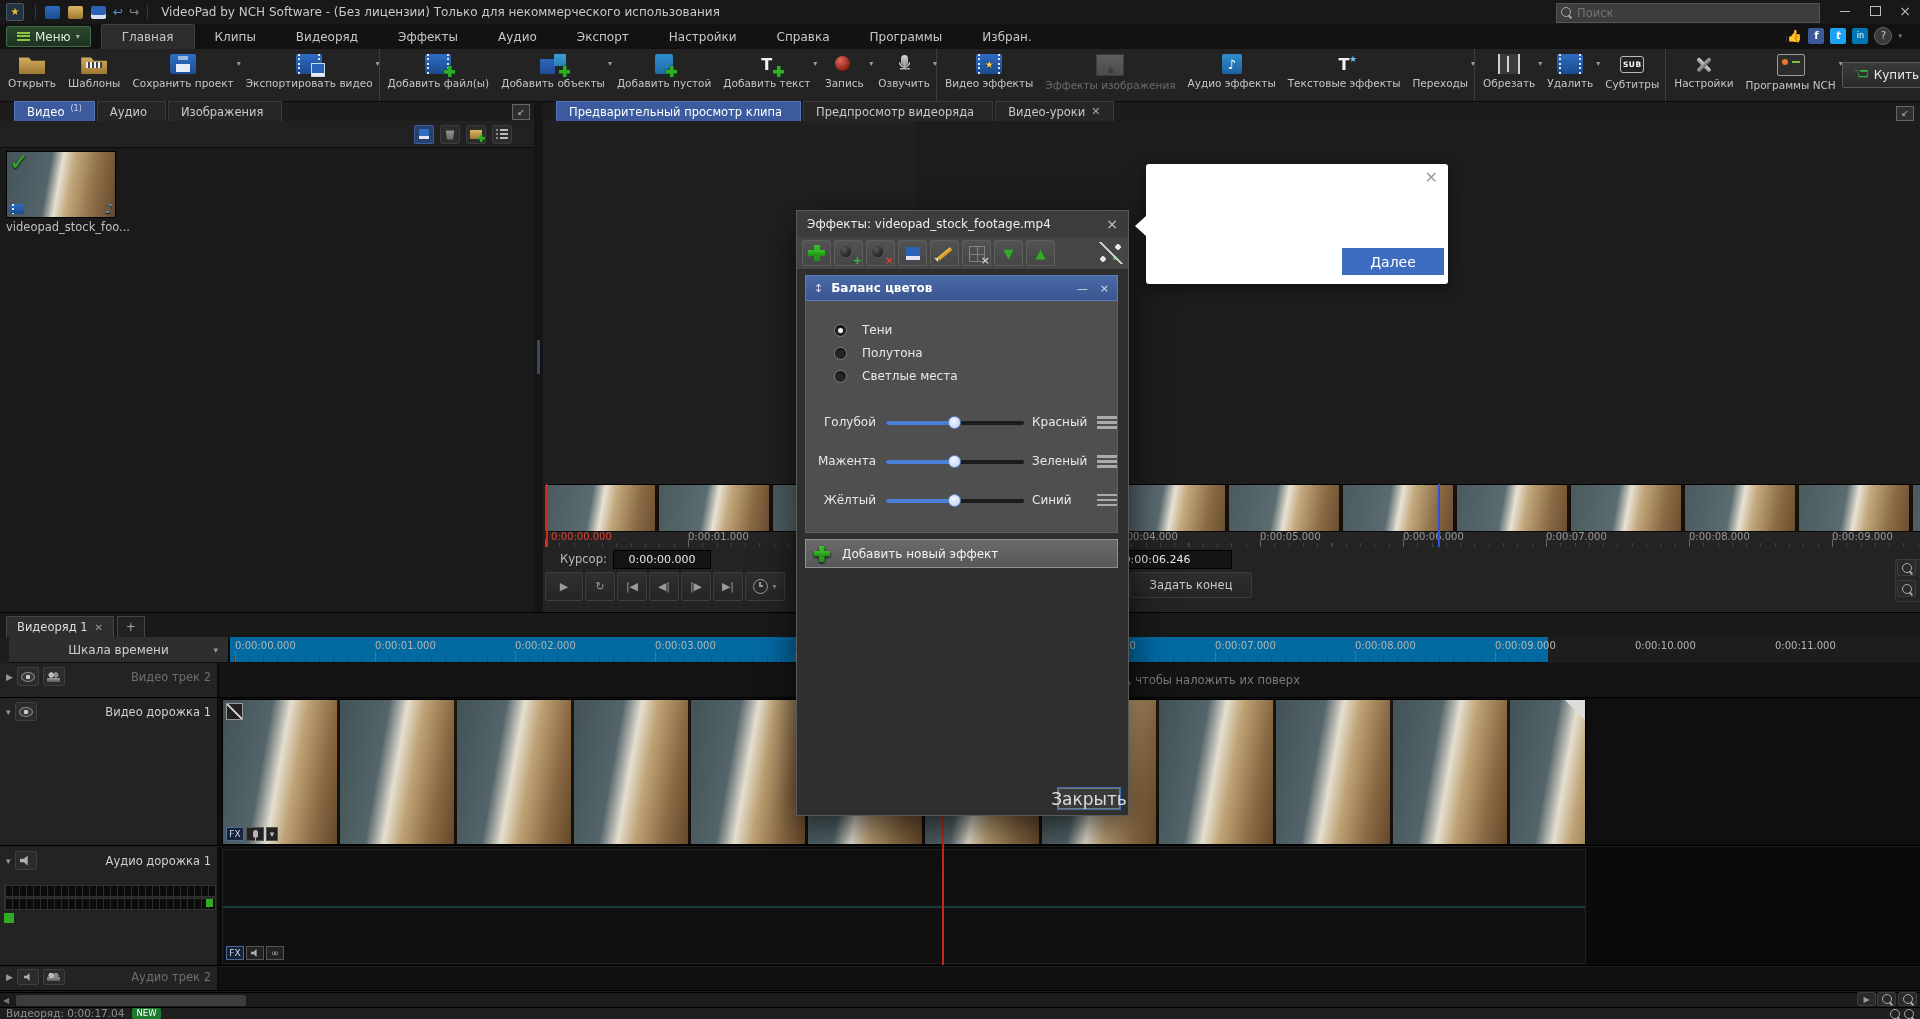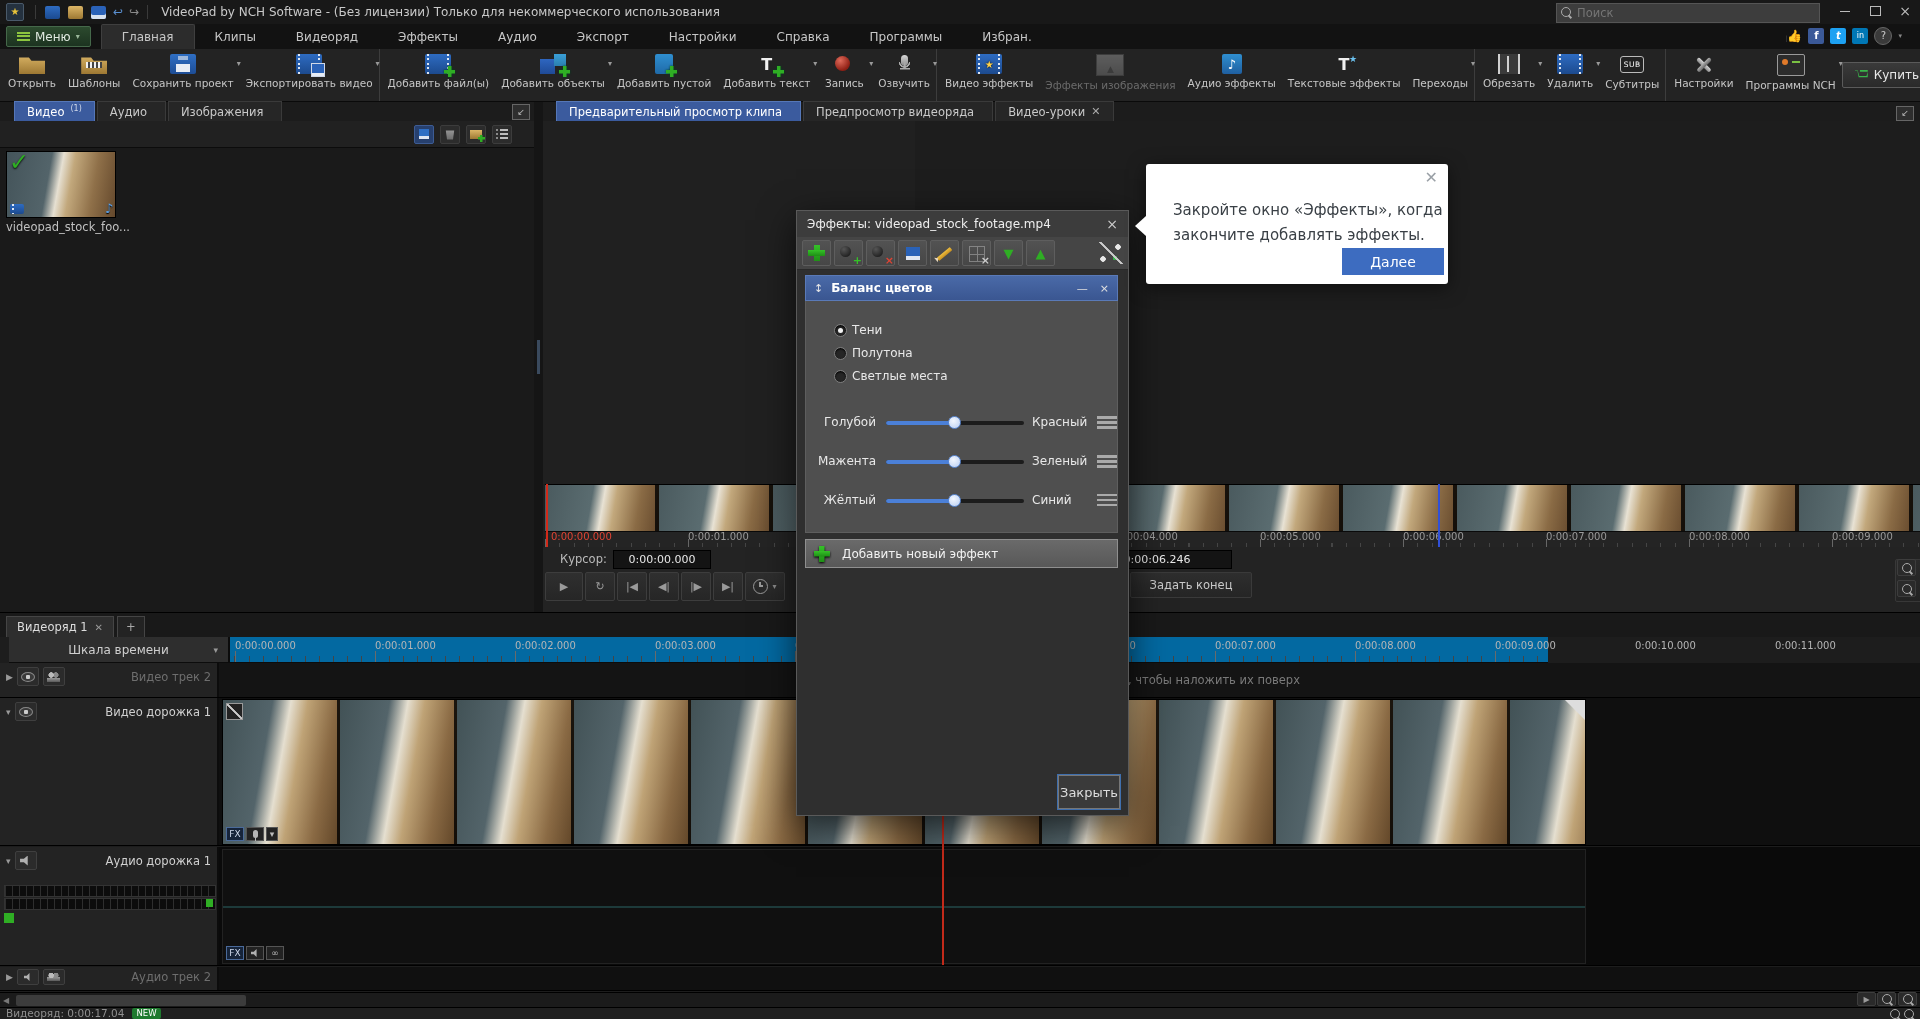--- a/index.html
+++ b/index.html
@@ -86,21 +86,21 @@
   .ic-image-fx .g1{color:#4a6a3a;font-size:9px;align-items:flex-end;padding-bottom:1px}
   .ic-audio-fx{background:linear-gradient(#2f8fd0,#1f5fa0);border-radius:2px;width:20px;margin:0 auto}
   .ic-audio-fx .g1{color:#fff;font-size:13px}
   .ic-text-fx .g1{color:#f0f0f0;font-size:16px;font-weight:bold}
   .ic-text-fx .g2{color:#6cc2f0;font-size:9px;justify-content:flex-end;align-items:flex-start}
   .ic-transitions .g1{color:#e8e8e8;font-size:17px;font-weight:bold;font-style:italic}
   .ic-trim{border:2px solid #d0d0d0;border-top:none;border-bottom:none;width:18px;margin:0 auto;background:#3a3a3a}
   .ic-trim::before{content:"";position:absolute;left:7px;top:2px;width:2px;height:16px;background:#d0d0d0}
   .ic-delete .g1{color:#e03a2a;font-size:18px;font-weight:bold}
   .ic-subtitles{border:1px solid #bbb;border-radius:3px;background:#222;width:22px;height:15px;margin:2px auto}
-  .ic-subtitles .g1{color:#fff;font-size:7.5px;font-weight:normal;letter-spacing:.5px}
+  .ic-subtitles .g1{color:#fff;font-size:7.5px;font-weight:bold;letter-spacing:.5px}
   .ic-options::before{content:"";position:absolute;left:4px;top:9px;width:18px;height:3.5px;background:linear-gradient(#d8d8d8,#8a8a8a);transform:rotate(45deg);border-radius:2px}
   .ic-options::after{content:"";position:absolute;left:4px;top:9px;width:18px;height:3.5px;background:linear-gradient(#b0b0b0,#666);transform:rotate(-45deg);border-radius:2px}
   .ic-nch{border:1px solid #9a9a9a;border-radius:2px;background:#2c2c2c}
   .ic-nch::before{content:"";position:absolute;left:4px;top:4px;width:6px;height:6px;border-radius:50%;background:#e07a2a}
   .ic-nch::after{content:"";position:absolute;right:4px;top:6px;width:8px;height:2px;background:#7ac143}
   #buy-wrap{margin-left:auto;display:flex;align-items:center;padding-right:14px}
   #buy-button{display:flex;align-items:center;gap:6px;background:linear-gradient(#3a3a3a,#2a2a2a);border:1px solid #5a5a5a;border-radius:2px;padding:5px 12px;color:#e8e8e8;font-size:12px}
   .cart{width:13px;height:11px;background:#39b54a;clip-path:polygon(0 0,20% 0,35% 60%,90% 60%,100% 20%,40% 20%,40% 0,100% 0,100% 70%,30% 70%,20% 10%,0 10%);position:relative}
 
   
@@ -240,33 +240,33 @@
      background:linear-gradient(45deg,transparent 46%,#ccc 48% 52%,transparent 54%),
        radial-gradient(circle 2.5px at 4px 17px,#e8e8e8 0 2.5px,transparent 3px),
        radial-gradient(circle 2.5px at 19px 5px,#e8e8e8 0 2.5px,transparent 3px),
        radial-gradient(circle 2px at 16px 16px,#39b54a 0 2px,transparent 2.5px)}
   #fx-panel{position:absolute;left:8px;top:64px;width:313px;height:258px}
   #fx-panel-header{height:26px;background:linear-gradient(#4a6aa8,#3a5691);border:1px solid #5a7ab8;display:flex;align-items:center;gap:8px;padding:0 8px;box-sizing:border-box}
   #fx-panel-header .ttl{font-weight:bold;font-size:12px;color:#fff}
   #fx-panel-header .updown{color:#e8e8e8;font-size:11px}
   #fx-panel-header .right{margin-left:auto;display:flex;gap:12px;color:#e0e0e0;font-size:11px}
   #fx-body{position:absolute;left:0;top:26px;width:313px;height:232px;background:#4f4f4f;border:1px solid #5e5e5e;border-top:none;box-sizing:border-box}
-  .radio{position:absolute;left:28px;display:flex;align-items:center;gap:5px;font-size:12px;color:#e8e8e8}
+  .radio{position:absolute;left:28px;display:flex;align-items:center;gap:15px;font-size:12px;color:#e8e8e8}
   .rdot{width:11px;height:11px;border-radius:50%;background:#262626;border:1px solid #808080;box-shadow:inset 0 1px 2px #000;position:relative}
   .radio.sel .rdot::after{content:"";position:absolute;left:3px;top:3px;width:5px;height:5px;border-radius:50%;background:#f2f2f2}
   .sliderrow{position:absolute;left:0;width:313px;height:18px}
   .sliderrow .llab{position:absolute;left:2px;width:68px;text-align:right;font-size:12px;color:#e8e8e8;top:1px}
   .sliderrow .track{position:absolute;left:80px;top:7px;width:138px;height:4px;border-radius:2px;background:#1c1c1c}
   .sliderrow .fill{position:absolute;left:0;top:0;height:4px;border-radius:2px;background:#4b80d8}
   .sliderrow .thumbk{position:absolute;top:-5px;width:13px;height:13px;margin-left:-7px;border-radius:50%;background:radial-gradient(circle at 40% 35%,#f2f7ff,#b9cdf0);border:1px solid #5b8ad6;box-sizing:border-box}
   .sliderrow .rlab2{position:absolute;left:226px;font-size:12px;color:#e8e8e8;top:1px}
   .sliderrow .burg{position:absolute;right:2px;top:2px;width:20px;height:13px;background:repeating-linear-gradient(180deg,#aaa 0 2.5px,transparent 2.5px 5px)}
   #add-effect-row{position:absolute;left:8px;top:328px;width:313px;height:29px;background:linear-gradient(#6a6a6a,#585858);border:1px solid #8f8f8f;display:flex;align-items:center;gap:12px;padding:0 8px;box-sizing:border-box;color:#f2f2f2;font-size:12px}
   .bigplus{width:16px;height:16px;background:linear-gradient(#35c228,#1f8f16) center/16px 5.5px no-repeat,linear-gradient(#35c228,#1f8f16) center/5.5px 16px no-repeat;filter:drop-shadow(0 1px 1px #000)}
-  #dlg-closebtn{position:absolute;right:8px;bottom:6px;width:62px;height:34px;background:#3a3a3a;border:1px solid #777;box-shadow:0 0 0 1px #3f6fae;color:#ddd;font-size:13px;display:flex;align-items:center;justify-content:center}
+  #dlg-closebtn{position:absolute;right:8px;bottom:6px;width:62px;height:21px;background:#3a3a3a;border:1px solid #777;box-shadow:0 0 0 1px #3f6fae;color:#ddd;font-size:17px;display:flex;align-items:center;justify-content:center}
 
   
   #tooltip{left:1146px;top:164px;width:302px;height:120px;background:#fff;border-radius:3px;box-shadow:0 4px 18px rgba(0,0,0,.5);z-index:60}
   #tooltip .notch{position:absolute;left:-11px;top:52px;width:0;height:0;border-top:10px solid transparent;border-bottom:10px solid transparent;border-right:11px solid #fff}
   #tt-close{position:absolute;right:10px;top:4px;color:#9aa0a6;font-size:16px;font-weight:bold}
   #tt-text{position:absolute;left:27px;top:34px;font-size:15px;line-height:25px;color:#3a4046}
   #tt-next{position:absolute;right:4px;bottom:9px;width:102px;height:27px;background:#3d6cc0;color:#fff;font-size:14px;display:flex;align-items:center;justify-content:center}
 
   
   .camsvg{opacity:.55}
@@ -868,20 +868,16 @@
     <div id="add-effect-row">
       <span class="bigplus"></span>
       <span>Добавить новый эффект</span>
     </div>
     <button id="dlg-closebtn">Закрыть</button>
   </div>
 
   <div id="tooltip" class="abs">
     <span class="notch"></span>
     <button id="tt-close">✕</button>
-    <div id="tt-text">
-      <div>Закройте окно «Эффекты», когда</div>
-      <div>закончите добавлять эффекты.</div>
-    </div>
     <button id="tt-next">Далее</button>
   </div>
 
 </div>
 
 </body></html>

